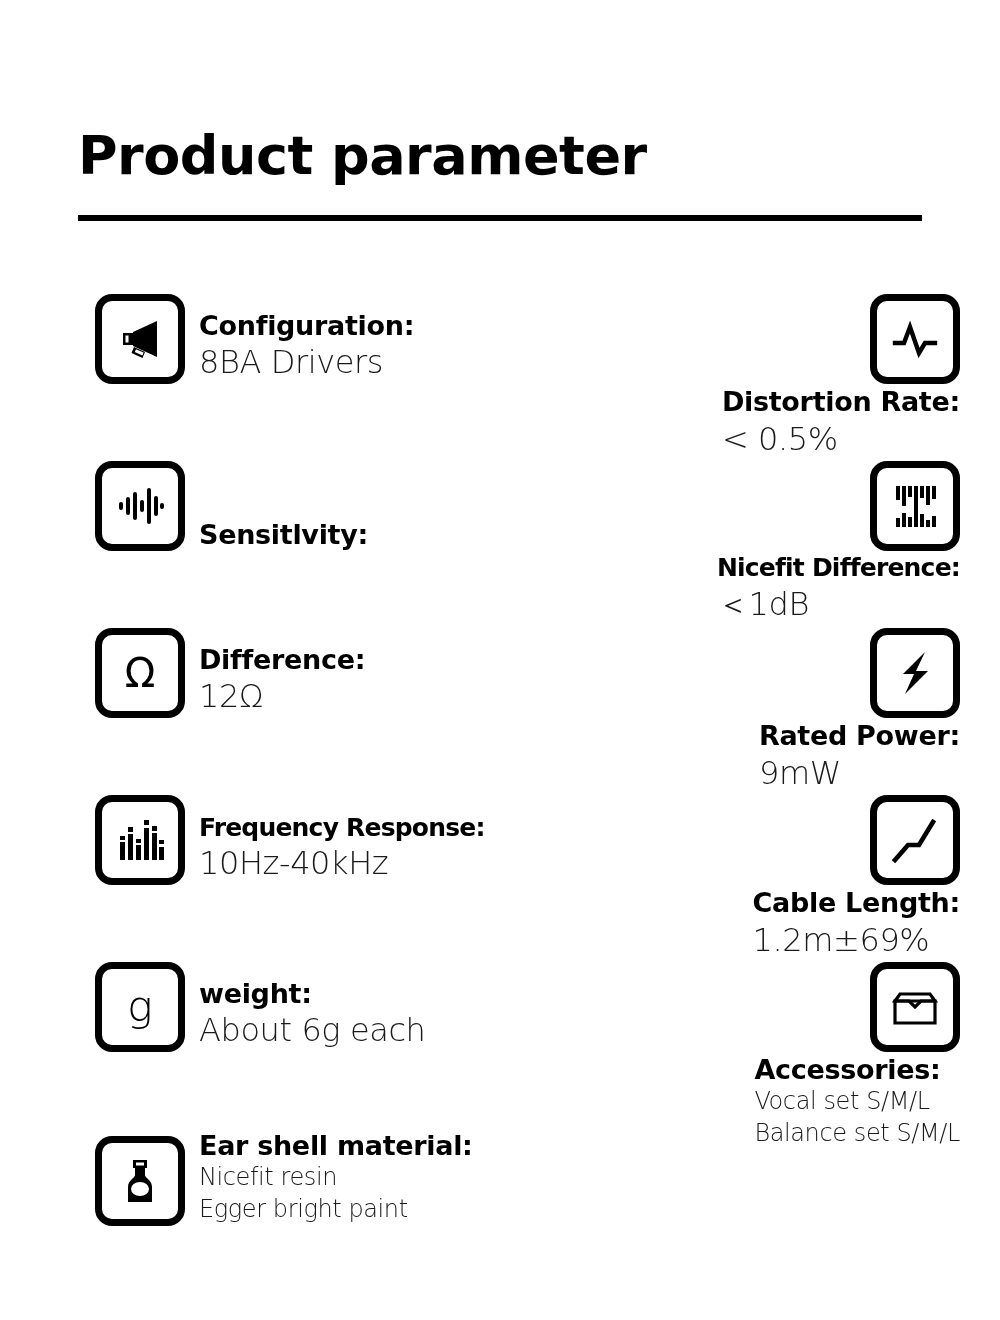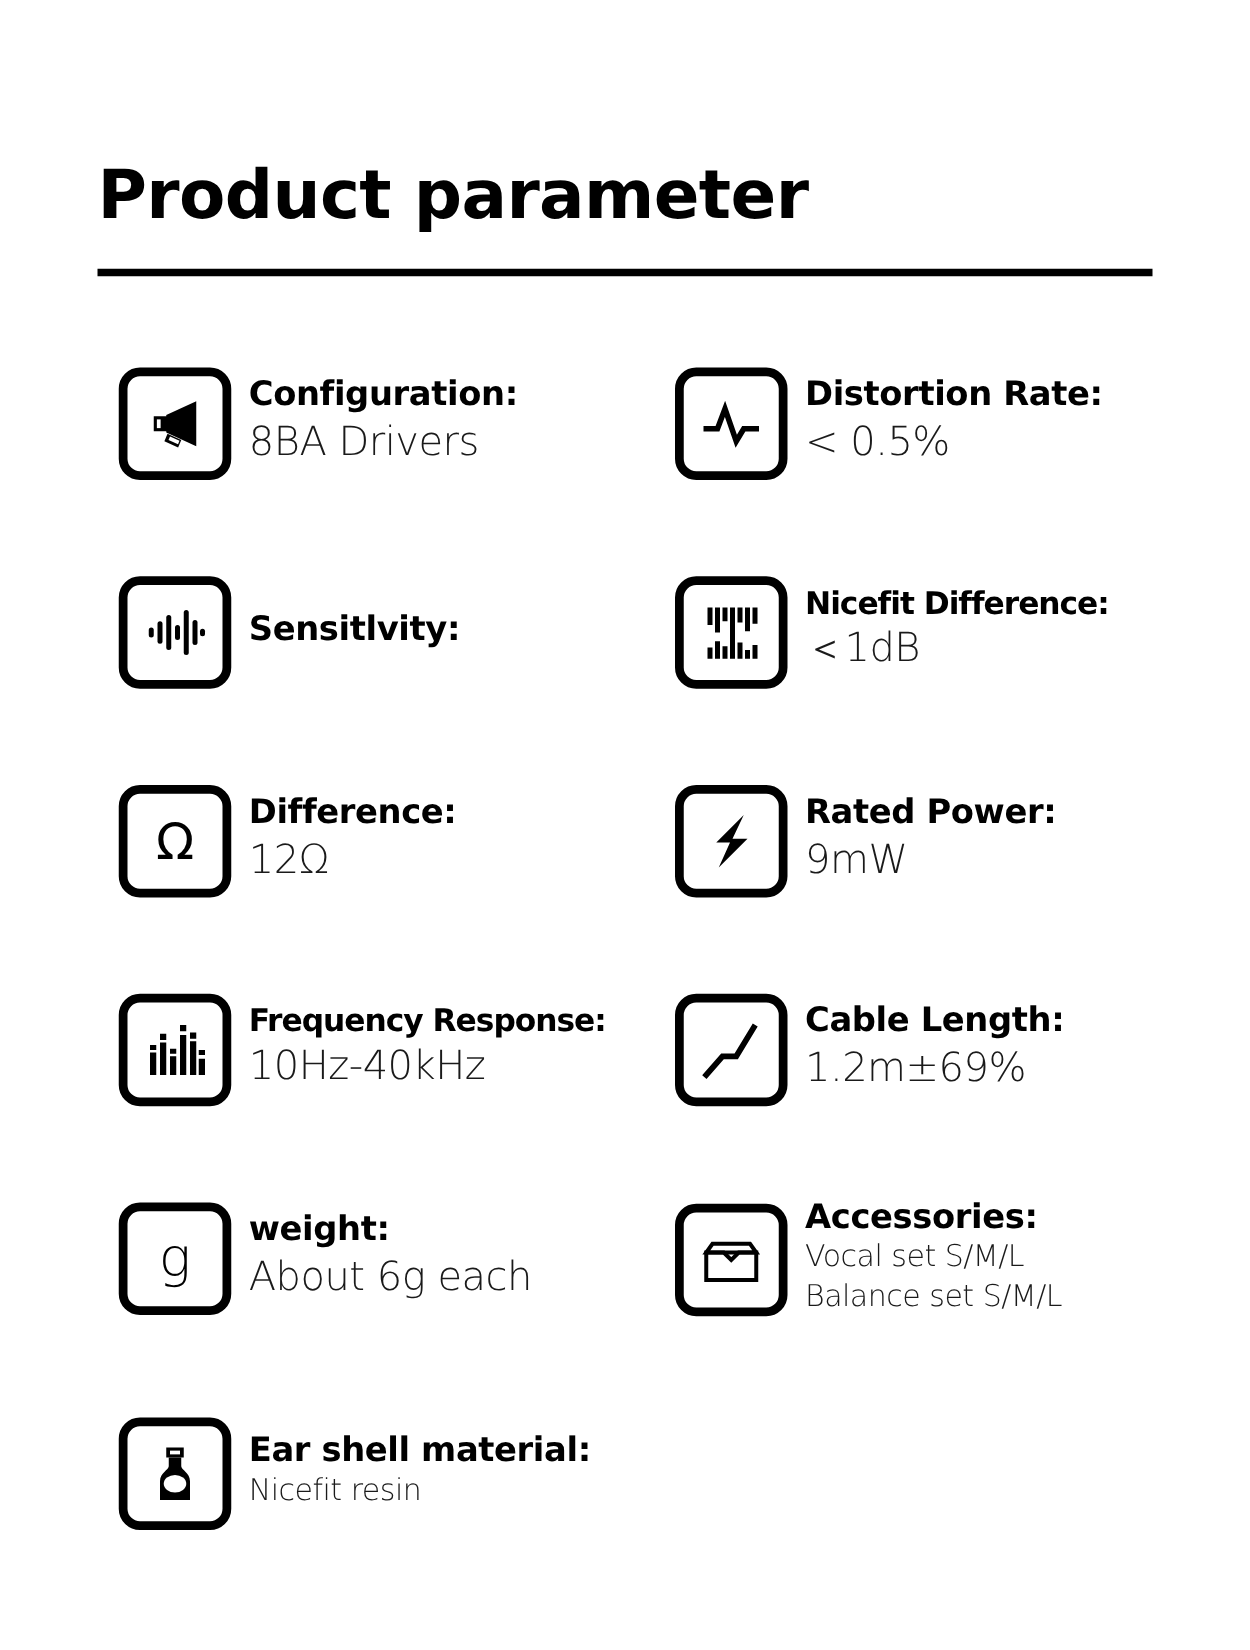--- a/index.html
+++ b/index.html
@@ -57,24 +57,24 @@
     position: relative;
     width: 1000px;
     height: 167px;
   }
   .spec-row.tall { height: 172px; }
 
   .spec-item {
     position: absolute;
     top: 0;
     display: flex;
-    align-items: center;
+    align-items: flex-end;
   }
   .spec-item.col-left  { left: 95px; width: 430px; }
-  .spec-item.col-right { left: 540px; width: 420px; }
+  .spec-item.col-right { left: 540px; width: 420px; flex-direction: column; }
 
   .icon-box {
     flex: 0 0 auto;
     width: 76px;
     height: 76px;
     border: 7px solid #000000;
     border-radius: 17px;
     box-sizing: content-box;
     margin-top: 6px;
     display: flex;
@@ -317,19 +317,20 @@
           <svg width="52" height="52" viewBox="0 0 52 52" aria-hidden="true">
             <rect x="19" y="5" width="14" height="8" fill="#000"></rect>
             <rect x="22" y="7.5" width="8" height="3" fill="#fff"></rect>
             <path d="M21 13 L31 13 L31 20 C31 23 38 25 38 32 L38 47 L14 47 L14 32 C14 25 21 23 21 20 Z" fill="#000"></path>
             <ellipse cx="26" cy="34" rx="9" ry="7" fill="#fff"></ellipse>
           </svg>
         </div>
         <div class="spec-text">
           <div class="spec-label">Ear shell material:</div>
           <div class="spec-value">Nicefit resin</div>
+          <div class="spec-value">Egger bright paint</div>
         </div>
       </div>
 
     </div>
 
   </div>
 </div>
 
 </body></html>

